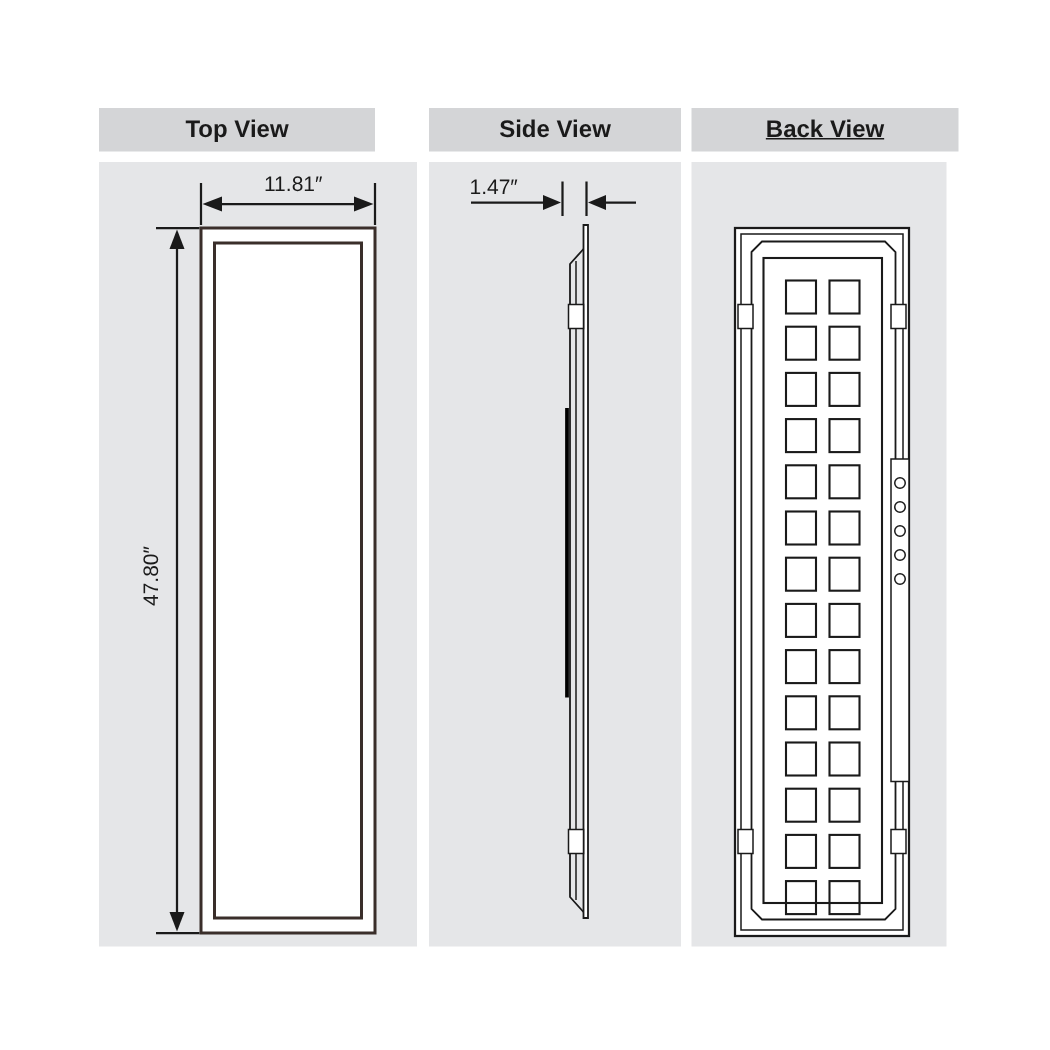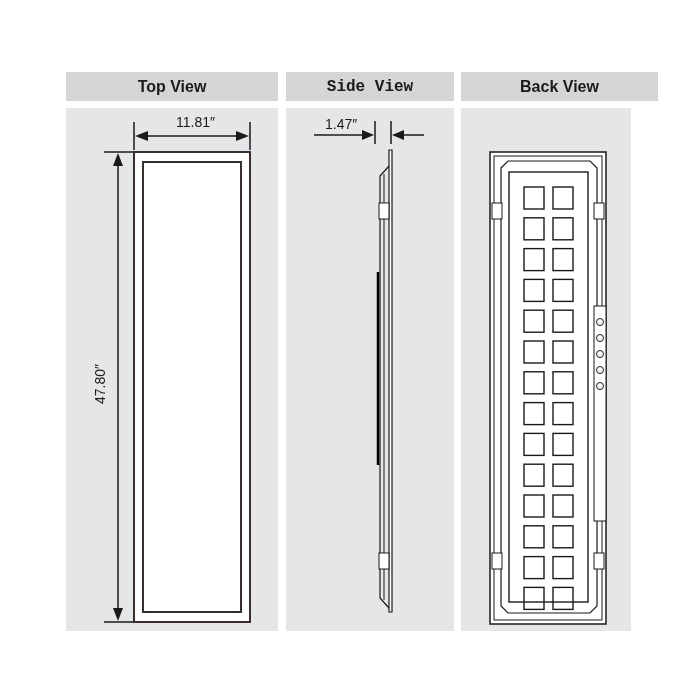--- a/index.html
+++ b/index.html
@@ -5,27 +5,27 @@
   html,body{margin:0;padding:0;background:#ffffff;}
   body{width:700px;height:700px;position:relative;overflow:hidden;font-family:"Liberation Sans",sans-serif;}
   .hdr{position:absolute;top:72px;height:29px;background:#d4d5d7;display:flex;align-items:center;justify-content:center;font-weight:bold;font-size:16px;color:#1a1a1a;}
   .panel{position:absolute;top:108px;height:523px;background:#e5e6e8;}
   .dim{position:absolute;font-size:14px;color:#1a1a1a;}
   svg{position:absolute;left:0;top:0;}
 </style>
 </head>
 <body>
 
-<div class="hdr" style="left:66px;width:212px;">
+<div class="hdr" style="left:66px;width:184px;">
     <span>Top View</span>
   </div>
-<div class="hdr" style="left:286px;width:168px;font-family:Liberation Mono, monospace;">
+<div class="hdr" style="left:286px;width:168px;">
     <span>Side View</span>
   </div>
-<div class="hdr" style="left:461px;width:197px;">
+<div class="hdr" style="left:461px;width:178px;text-decoration:underline;">
     <span>Back View</span>
   </div>
 
 <div class="panel" style="left:66px;width:212px;"></div>
 <div class="panel" style="left:286px;width:168px;"></div>
 <div class="panel" style="left:461px;width:170px;"></div>
 
 <svg width="700" height="700">
   <rect x="134" y="152" width="116" height="470" fill="#ffffff" stroke="#3a2e2a" stroke-width="2"></rect>
   <rect x="143" y="162" width="98" height="450" fill="#ffffff" stroke="#3a2e2a" stroke-width="2"></rect>
@@ -53,21 +53,21 @@
   <line x1="398" y1="135" x2="424" y2="135" stroke="#1a1a1a" stroke-width="1.5"></line>
   <polygon points="392,135 404,130 404,140" fill="#1a1a1a"></polygon>
 
   <path d="M389,150 L392,150 L392,612 L389,612 Z" fill="#fff" stroke="#1a1a1a" stroke-width="1.2"></path>
   <path d="M389,166 L380,176 L380,598 L389,608" fill="none" stroke="#1a1a1a" stroke-width="1.2"></path>
   <line x1="384" y1="174" x2="384" y2="600" stroke="#1a1a1a" stroke-width="1"></line>
   <line x1="378" y1="272" x2="378" y2="465" stroke="#000" stroke-width="2.5"></line>
   <rect x="379" y="203" width="10" height="16" fill="#fff" stroke="#1a1a1a" stroke-width="1"></rect>
   <rect x="379" y="553" width="10" height="16" fill="#fff" stroke="#1a1a1a" stroke-width="1"></rect>
 </svg>
-<div class="dim" style="left:313px;top:116px;margin-left:12px;">1.47″</div>
+<div class="dim" style="left:313px;top:116px;">1.47″</div>
 
 <svg width="700" height="700">
   <rect x="490" y="152" width="116" height="472" fill="#ffffff" stroke="#1a1a1a" stroke-width="1.5"></rect>
   <rect x="494" y="156" width="108" height="464" fill="none" stroke="#1a1a1a" stroke-width="1"></rect>
   <path d="M501,168 L508,161 L590,161 L597,168 L597,606 L590,613 L508,613 L501,606 Z" fill="none" stroke="#1a1a1a" stroke-width="1.2"></path>
   <g id="grid" fill="none" stroke="#1a1a1a" stroke-width="1.4">
       <rect x="524" y="187" width="20" height="22"></rect>
       <rect x="553" y="187" width="20" height="22"></rect>
       <rect x="524" y="217.8" width="20" height="22"></rect>
       <rect x="553" y="217.8" width="20" height="22"></rect>

